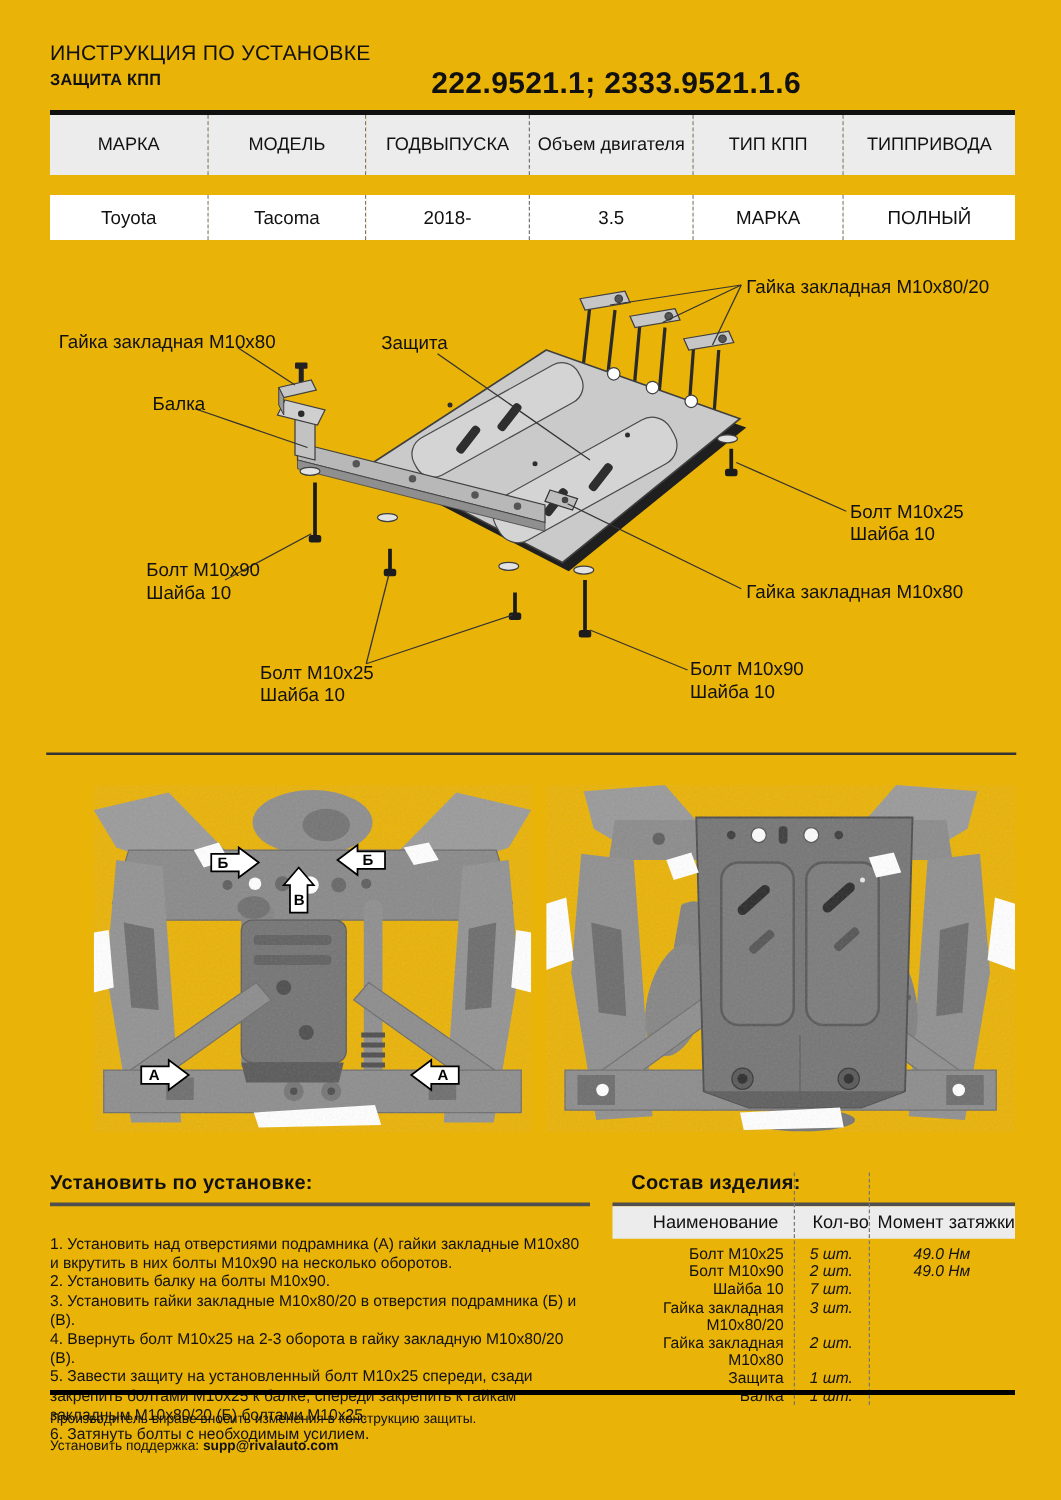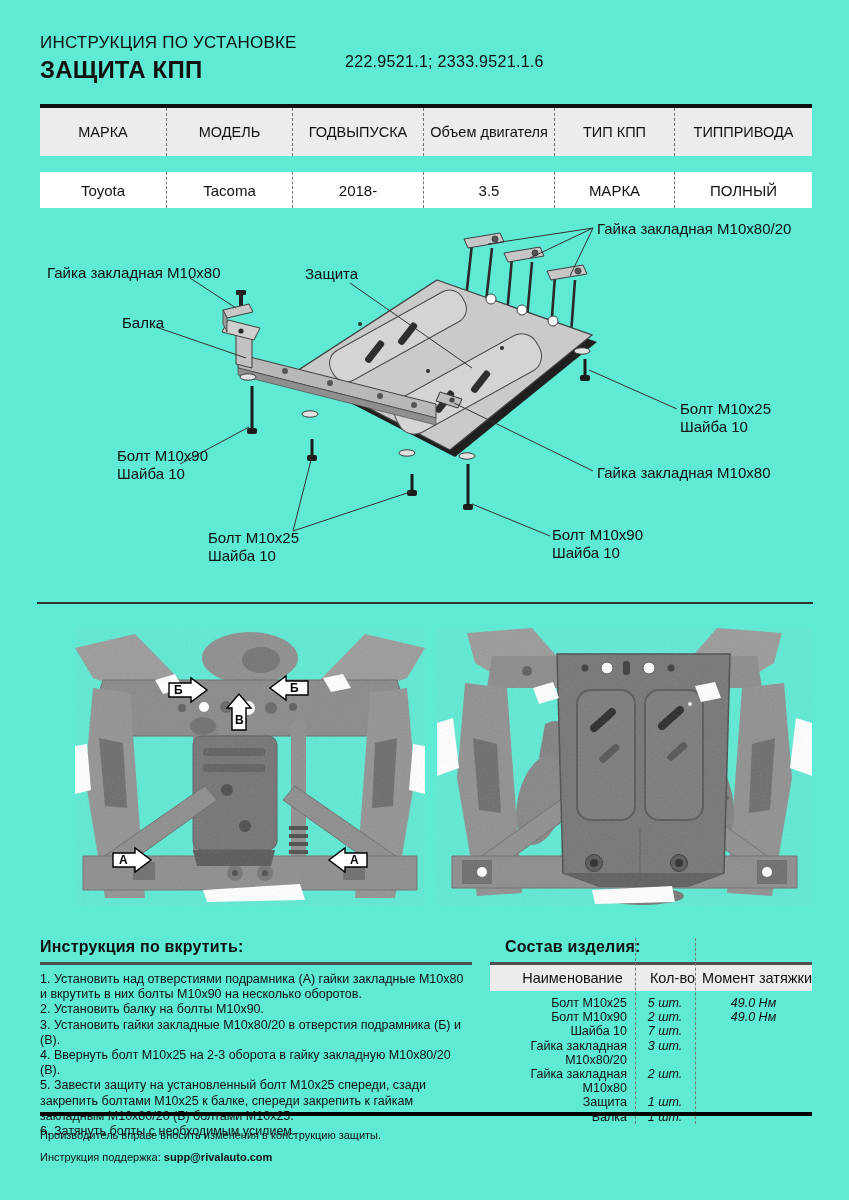--- a/index.html
+++ b/index.html
@@ -1,24 +1,24 @@
 <!DOCTYPE html>
 <html><head>
 <meta charset="utf-8">
 <style>
   html,body{margin:0;padding:0;background:#fff;}
-  .page{position:relative;width:849px;height:1200px;background:#5eead4;overflow:hidden;
+  .page{position:relative;width:849px;height:1200px;background:#eab308;overflow:hidden;
         font-family:"Liberation Sans",sans-serif;color:#111;}
   
   .hdr{position:absolute;left:40px;top:33px;width:772px;}
   .hdr-l1{font-size:17px;font-weight:400;letter-spacing:.2px;}
-  .hdr-l2{font-size:24px;font-weight:700;margin-top:3px;letter-spacing:.2px;}
-  .hdr-codes{position:absolute;left:305px;top:20px;font-size:16px;font-weight:400;letter-spacing:.3px;}
-  
-  .spec{position:absolute;left:40px;top:104px;width:772px;border-top:4px solid #101010;
+  .hdr-l2{font-size:13px;font-weight:700;margin-top:3px;letter-spacing:.2px;}
+  .hdr-codes{position:absolute;left:305px;top:20px;font-size:24px;font-weight:700;letter-spacing:.3px;}
+  
+  .spec{position:absolute;left:40px;top:88px;width:772px;border-top:4px solid #101010;
         display:grid;grid-template-columns:127px 126px 131px 131px 120px 137px;}
   .spec .cell{display:flex;align-items:center;justify-content:center;text-align:center;
         border-right:1px dashed #777;}
   .spec .cell.last{border-right:none;}
   .spec .h{background:#ececec;height:48px;font-size:14.5px;line-height:16px;}
   .spec .v{background:#fff;height:36px;font-size:15px;margin-top:16px;}
   
   .diagram{position:absolute;left:40px;top:206px;}
   .dg-label{font-size:15px;fill:#111;}
   .leader{stroke:#333;stroke-width:1;fill:none;}
@@ -29,21 +29,21 @@
   .photo-l{position:absolute;left:75px;top:628px;}
   .photo-r{position:absolute;left:437px;top:628px;}
   .mk{fill:#fff;stroke:#000;stroke-width:1.4;}
   .mk-t{font-size:12px;font-weight:700;fill:#000;}
   
   .bottom{position:absolute;left:40px;top:938px;width:772px;}
   .instr{position:absolute;left:0;top:0;width:432px;}
   .sec-h{font-size:16px;font-weight:700;letter-spacing:.2px;}
   .instr .sec-h{margin:0 0 6px 0;}
   .sec-rule{border-top:3px solid #4f4f4f;}
-  .steps{margin-top:7px;font-size:12.5px;line-height:15.2px;}
+  .steps{margin-top:23px;font-size:12.5px;line-height:15.2px;}
   .step{margin:0;}
   .parts{position:absolute;left:450px;top:0;width:322px;}
   .parts .sec-h{margin:0 0 6px 15px;}
   .parts-rule{border-top:3px solid #4f4f4f;}
   .parts-head{display:grid;grid-template-columns:145px 60px 117px;background:#ececec;
         height:26px;align-items:center;font-size:14.5px;}
   .parts-head .c1{text-align:center;padding-right:8px;padding-left:28px;}
   .parts-head .c2,.parts-head .c3{text-align:right;}
   .parts-rows{margin-top:5px;}
   .prow{display:grid;grid-template-columns:145px 60px 117px;font-size:12.5px;line-height:14.2px;}
@@ -351,21 +351,21 @@
       <polygon points="375,95 359,90 353,140 375,148" fill="#fff"></polygon>
       <polygon points="155,262 235,258 238,274 158,276" fill="#fff"></polygon>
       <polygon points="96,60 116,54 122,70 102,76" fill="#fff"></polygon>
       <polygon points="258,58 278,54 284,70 264,74" fill="#fff"></polygon>
       <rect x="0" y="0" width="375" height="278" fill="#808080" filter="url(#noiseR)" opacity=".5"></rect>
     </g>
   </svg>
 
   <div class="bottom">
     <div class="instr">
-      <div class="sec-h">Инструкция по вкрутить:</div>
+      <div class="sec-h">Установить по установке:</div>
       <div class="sec-rule"></div>
       <div class="steps">
           <div class="step">1. Установить над отверстиями подрамника (А) гайки закладные М10х80 и вкрутить в них болты М10х90 на несколько оборотов.</div>
           <div class="step">2. Установить балку на болты М10х90.</div>
           <div class="step">3. Установить гайки закладные М10х80/20 в отверстия подрамника (Б) и (В).</div>
           <div class="step">4. Ввернуть болт М10х25 на 2-3 оборота в гайку закладную М10х80/20 (В).</div>
           <div class="step">5. Завести защиту на установленный болт М10х25 спереди, сзади закрепить болтами М10х25 к балке, спереди закрепить к гайкам закладным М10х80/20 (Б) болтами М10х25.</div>
           <div class="step">6. Затянуть болты с необходимым усилием.</div>
         </div>
     </div>
@@ -416,16 +416,16 @@
             <div class="c3"></div>
           </div>
         </div>
     </div>
   </div>
 
   <div class="rule-foot"></div>
 
   <div class="foot">
     <div>Производитель вправе вносить изменения в конструкцию защиты.</div>
-    <div><span>Инструкция поддержка: </span><b>supp@rivalauto.com</b></div>
+    <div><span>Установить поддержка: </span><b>supp@rivalauto.com</b></div>
   </div>
 
 </div>
 
 </body></html>

